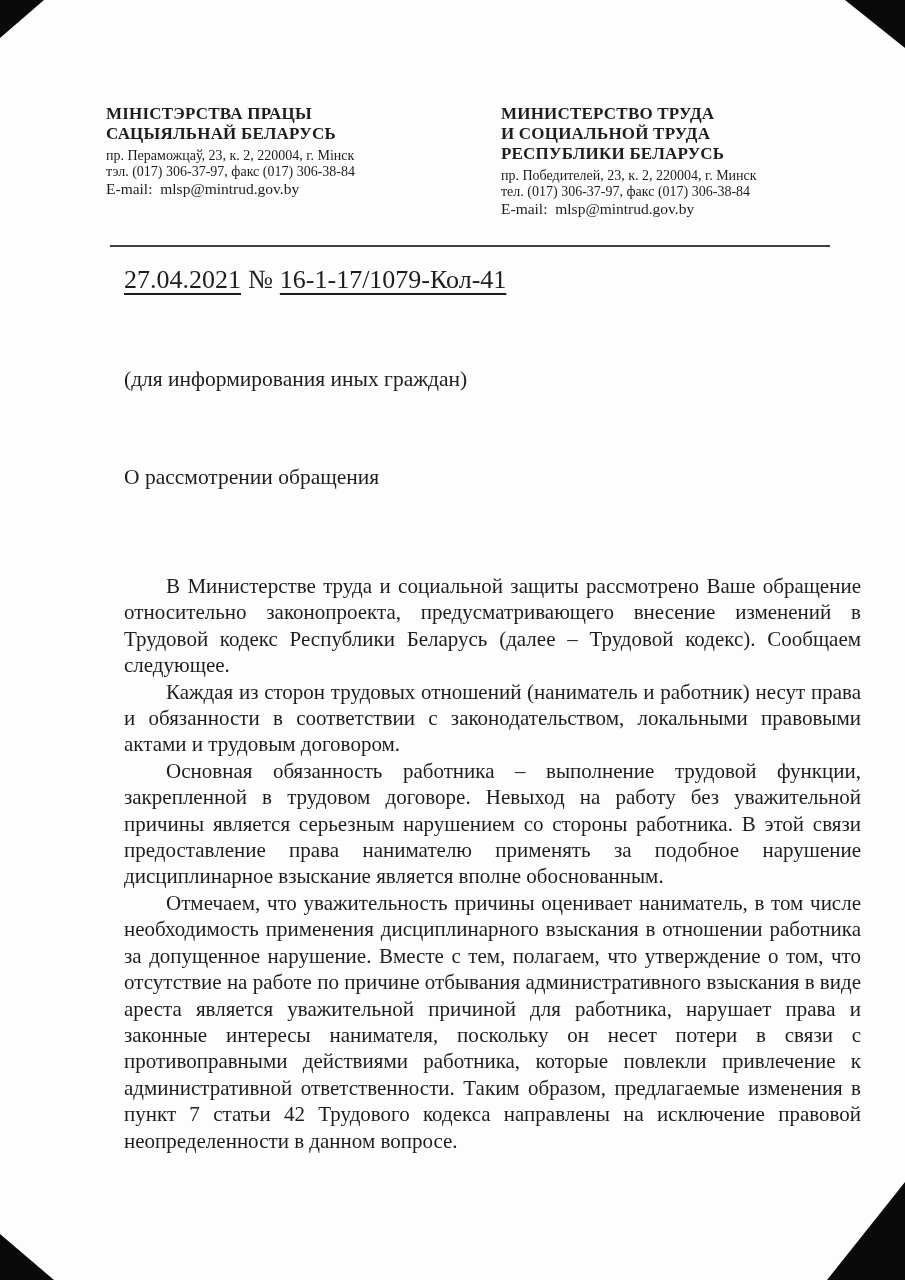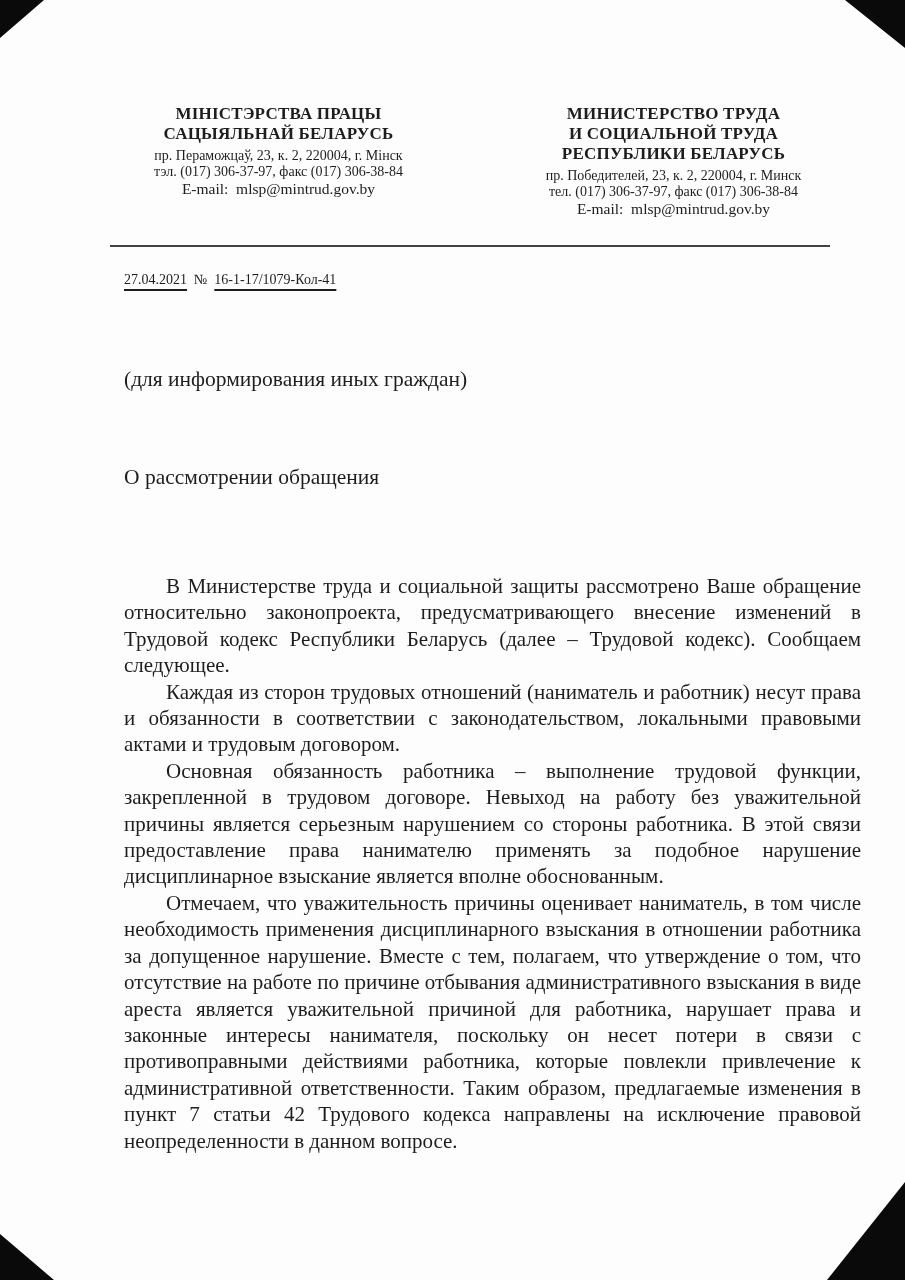--- a/index.html
+++ b/index.html
@@ -19,34 +19,34 @@
   .corner.tl { left:0; top:0; width:44px; height:38px; clip-path:polygon(0 0,100% 0,0 100%); }
   .corner.tr { right:0; top:0; width:60px; height:48px; clip-path:polygon(0 0,100% 0,100% 100%); }
   .corner.bl { left:0; bottom:0; width:54px; height:46px; clip-path:polygon(0 0,0 100%,100% 100%); }
   .corner.br { right:0; bottom:0; width:78px; height:98px; clip-path:polygon(100% 0,100% 100%,0 100%); }
 
   
   .letterhead {
     position:absolute; top:104px; left:106px; width:740px;
     display:flex; justify-content:space-between;
   }
-  .lh-col { width:345px; text-align:center; }
+  .lh-col { width:345px; }
   .org { font-weight:bold; font-size:17px; line-height:20px; letter-spacing:0.2px; }
   .addr { margin-top:4px; font-size:14px; line-height:16px; }
   .addr .email { font-size:15.5px; margin-top:1px; white-space:pre-wrap; }
 
   .divider {
     position:absolute; top:245px; left:110px; width:720px; height:2px;
     background:#414141;
   }
 
   
   .ref {
     position:absolute; top:266px; left:124px;
-    font-size:14px; line-height:28px; white-space:nowrap;
+    font-size:26px; line-height:28px; white-space:nowrap;
   }
   .ref .u {
     text-decoration:underline;
     text-underline-offset:5px;
     text-decoration-thickness:1.5px;
   }
   .ref .nosign { margin:0 7px; }
 
   .addressee {
     position:absolute; top:366px; left:124px; width:714px;

